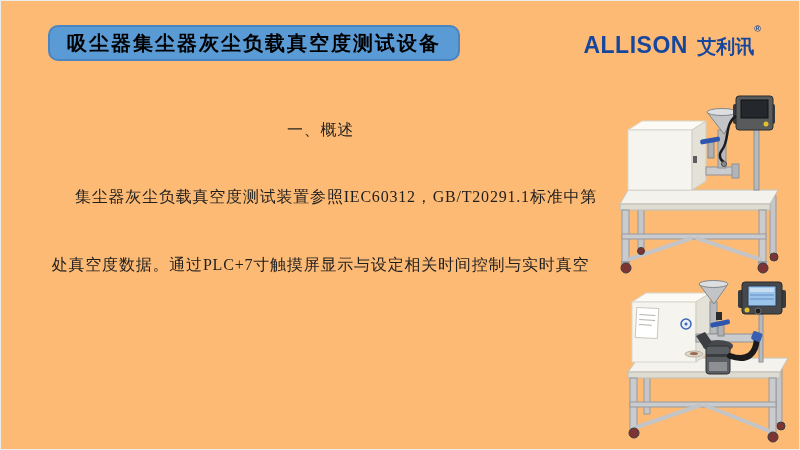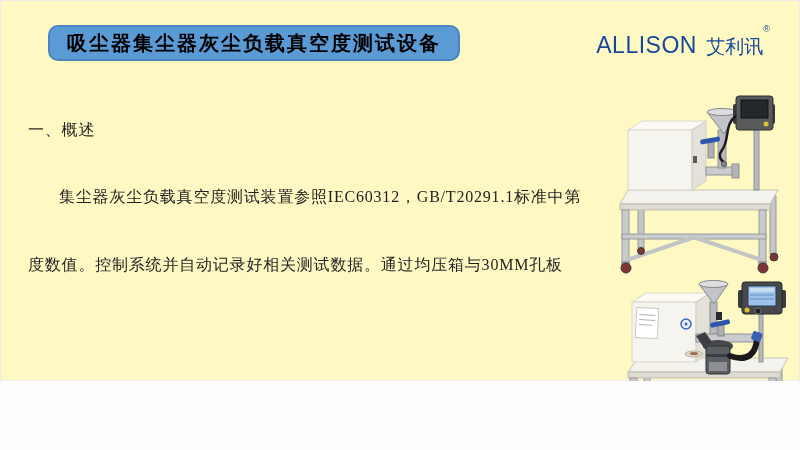--- a/index.html
+++ b/index.html
@@ -1,29 +1,29 @@
 <!DOCTYPE html>
 <html><head>
 <meta charset="utf-8">
 <style>
   html,body { margin:0; padding:0; background:#fdfdfd; }
   .page {
-    position:relative; width:800px; height:381px; background:#fef9c3;
+    position:relative; width:800px; height:450px; background:#fdba74;
     overflow:hidden; font-family:"Liberation Serif","DejaVu Serif",serif;
-    color:#1f1f1f; box-shadow: inset 0 0 0 1px #ececec;
+    color:#1f1f1f; box-shadow: inset 0 0 0 1px #ececec; text-align: center;
   }
   .title-badge {
     position:absolute; left:48px; top:25px; width:412px; height:36px;
     box-sizing:border-box; background:#5b9bd5; border:2px solid #4a85c2;
     border-radius:10px; display:flex; align-items:center; justify-content:center;
     font-size:20px; font-weight:bold; letter-spacing:2px; color:#000;
   }
   .logo {
-    position:absolute; right:30px; top:32px; color:#17479d; white-space:nowrap;
-    font-family:"Liberation Sans","DejaVu Sans",sans-serif; font-weight:normal;
+    position:absolute; right:39px; top:32px; color:#17479d; white-space:nowrap;
+    font-family:"Liberation Sans","DejaVu Sans",sans-serif; font-weight:bold;
   }
   .logo-en { font-size:23px; letter-spacing:0.5px; }
   .logo-cn { font-size:19px; margin-left:5px; }
   .logo-reg { font-size:9px; vertical-align:top; position:relative; top:-8px; }
   .content {
     position:absolute; left:28px; top:74px; width:585px;
     font-size:16px; line-height:22.45px; letter-spacing:0.8px; white-space:pre;
   }
   .content .line { display:block; }
   .content .indent { padding-left:31px;font-family:Liberation Serif, serif; }
@@ -39,21 +39,21 @@
   <div class="title-badge">吸尘器集尘器灰尘负载真空度测试设备</div>
 
   <div class="logo">
     <span class="logo-en">ALLISON</span>
     <span class="logo-cn">艾利讯</span><sup class="logo-reg">®</sup>
   </div>
 
   <div class="content">
     <span class="line heading">一、概述</span>
     <span class="line indent">集尘器灰尘负载真空度测试装置参照IEC60312，GB/T20291.1标准中第</span>
-    <span class="line">度数值。控制系统并自动记录好相关测试数据。通过均压箱与30MM孔板</span>
+    <span class="line">处真空度数据。通过PLC+7寸触摸屏显示与设定相关时间控制与实时真空</span>
     
     
     
     
     
     
     
     
     
     

